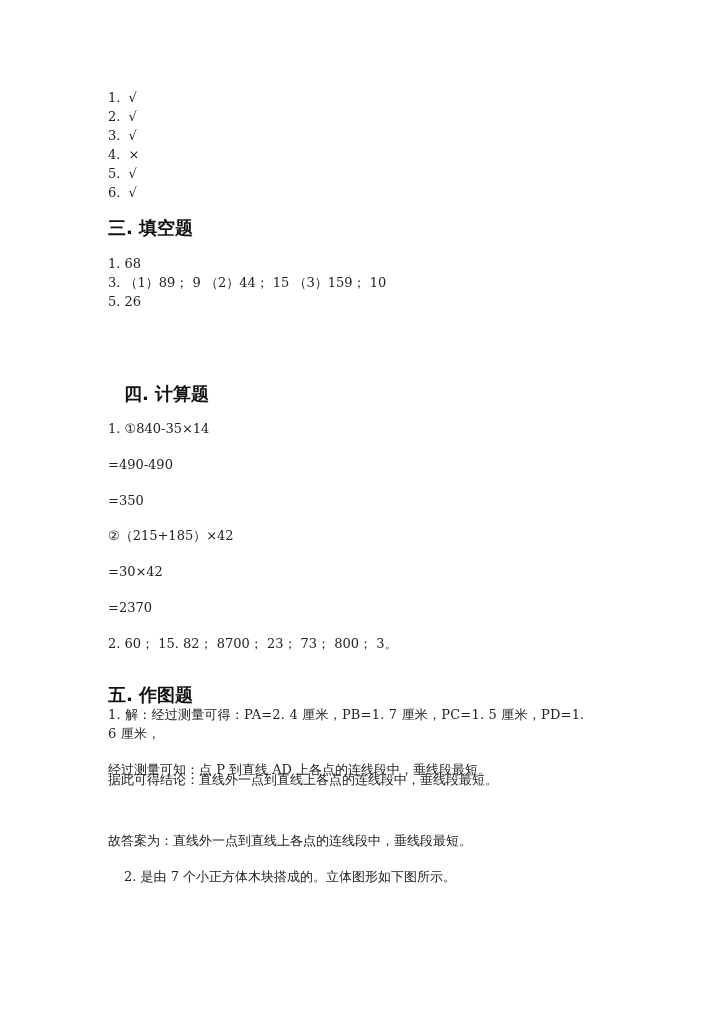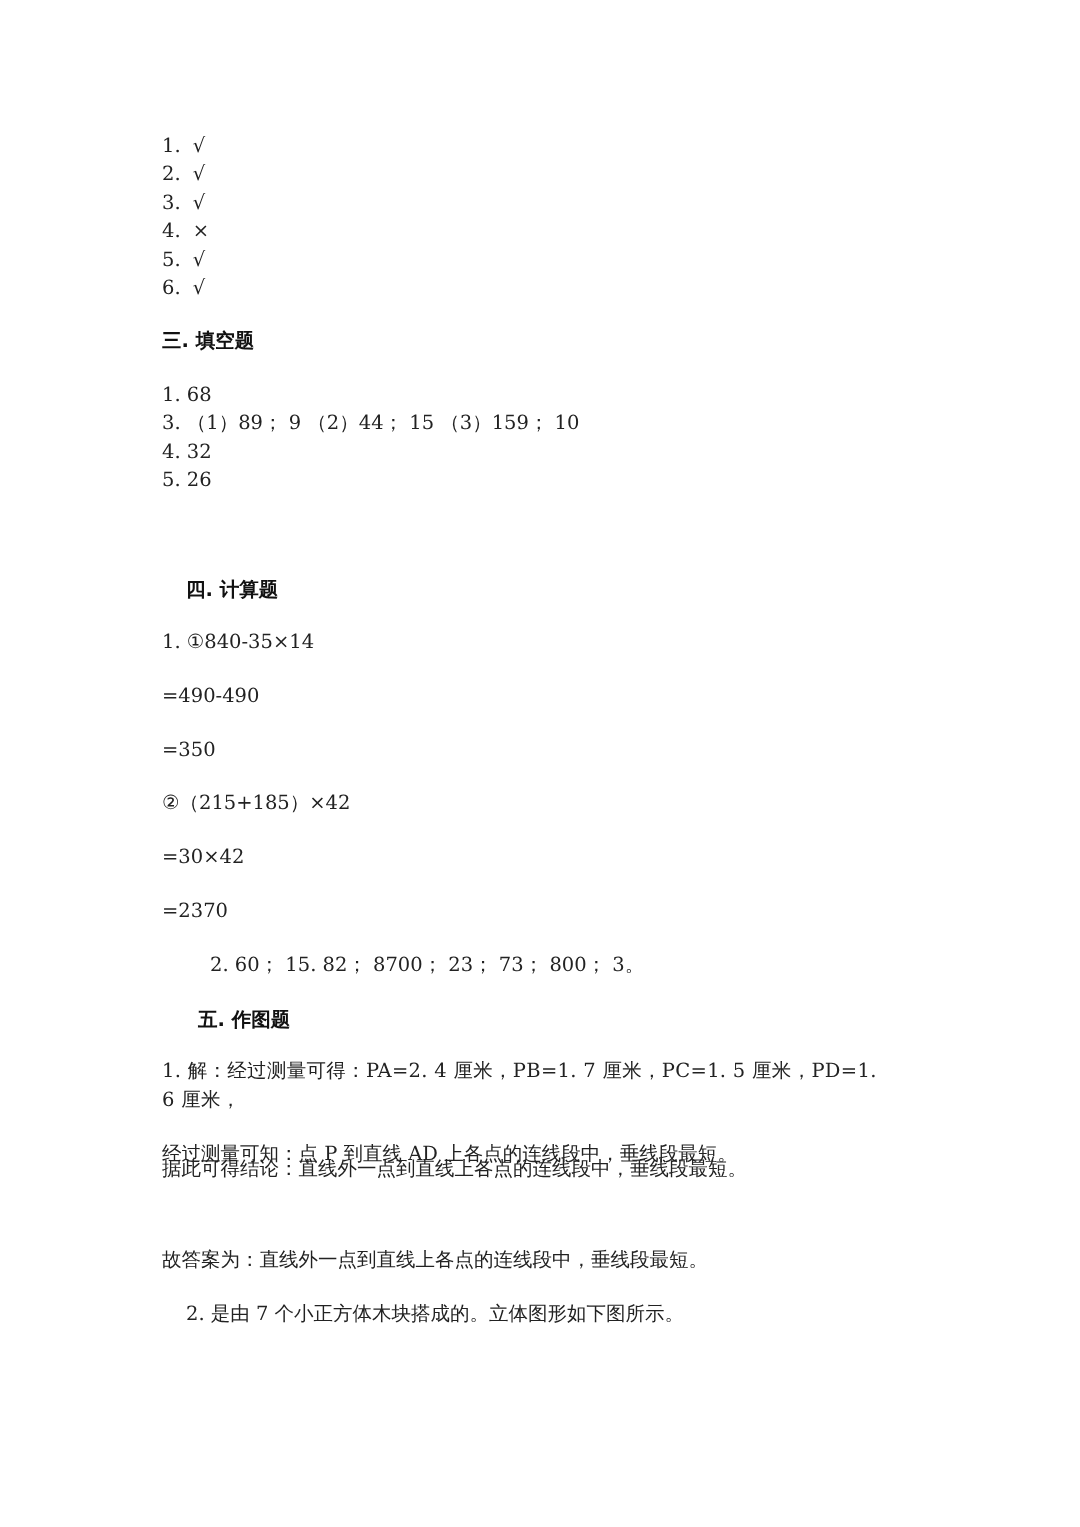--- a/index.html
+++ b/index.html
@@ -23,21 +23,21 @@
       font-size: 13px;
     }
     .line {
       line-height: 19px;
       height: 19px;
       white-space: nowrap;
     }
     .heading {
       font-family: "DejaVu Sans", "Liberation Sans", sans-serif;
       font-weight: bold;
-      font-size: 13px;
+      font-size: 18px;
       line-height: 19px;
       color: #111111;
     }
     .para {
       line-height: 19px;
       letter-spacing: 0.2px;
     }
     .wrap {
       white-space: normal;
       line-height: 19px;
@@ -72,33 +72,32 @@
     <div class="line">
       <span>6.</span>
       <span style="margin-left:4px;">√</span>
     </div>
   </div>
 
   <div class="heading" style="position:absolute; top:130px; left:0;">三. 填空题</div>
   <div style="position:absolute; top:166px; left:0;">
     <div class="line">1. 68</div>
     <div class="line">3. （1）89； 9 （2）44； 15 （3）159； 10</div>
-    <div class="line">4. 32</div>
     <div class="line">5. 26</div>
   </div>
 
   <div class="heading" style="position:absolute; top:296px; left:16px;">四. 计算题</div>
   <div class="line" style="position:absolute; top:331px; left:0;">1. ①840-35×14</div>
   <div class="line" style="position:absolute; top:367px; left:0;">=490-490</div>
   <div class="line" style="position:absolute; top:403px; left:0;">=350</div>
   <div class="line" style="position:absolute; top:438px; left:0;">②（215+185）×42</div>
   <div class="line" style="position:absolute; top:474px; left:0;">=30×42</div>
   <div class="line" style="position:absolute; top:510px; left:0;">=2370</div>
-  <div class="line" style="position:absolute; top:546px; left:0;margin-left:32px;">2. 60； 15. 82； 8700； 23； 73； 800； 3。</div>
+  <div class="line" style="position:absolute; top:546px; left:0;">2. 60； 15. 82； 8700； 23； 73； 800； 3。</div>
 
-  <div class="heading" style="position:absolute; top:583px; left:0;margin-left:24px;">五. 作图题</div>
+  <div class="heading" style="position:absolute; top:597px; left:0;">五. 作图题</div>
   <div class="para wrap" style="position:absolute; top:617px; left:0; width:484px;">1. 解：经过测量可得：PA=2. 4 厘米，PB=1. 7 厘米，PC=1. 5 厘米，PD=1. 6 厘米，</div>
   <div class="line" style="position:absolute; top:672px; left:0;">经过测量可知：点 P 到直线 AD 上各点的连线段中，垂线段最短。</div>
   <div class="line" style="position:absolute; top:682px; left:0;">据此可得结论：直线外一点到直线上各点的连线段中，垂线段最短。</div>
   <div class="line" style="position:absolute; top:743px; left:0;">故答案为：直线外一点到直线上各点的连线段中，垂线段最短。</div>
   <div class="line" style="position:absolute; top:779px; left:16px;">2. 是由 7 个小正方体木块搭成的。立体图形如下图所示。</div>
 
 </div>
 
 </body></html>

